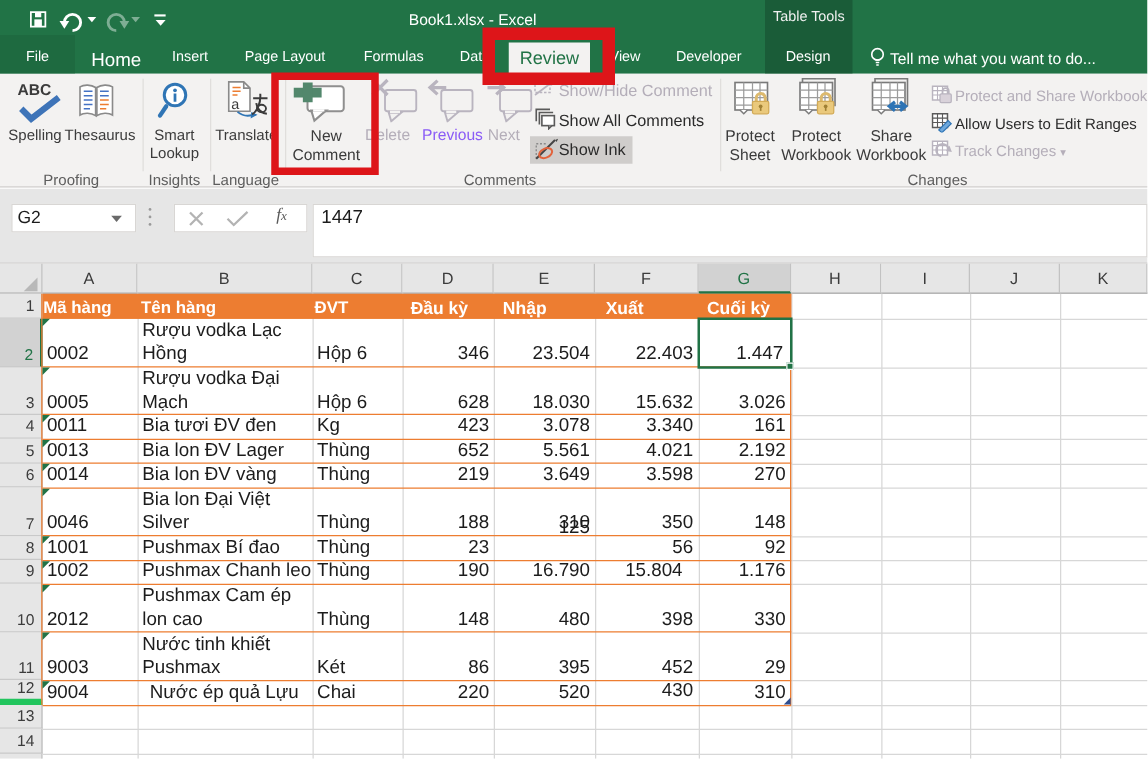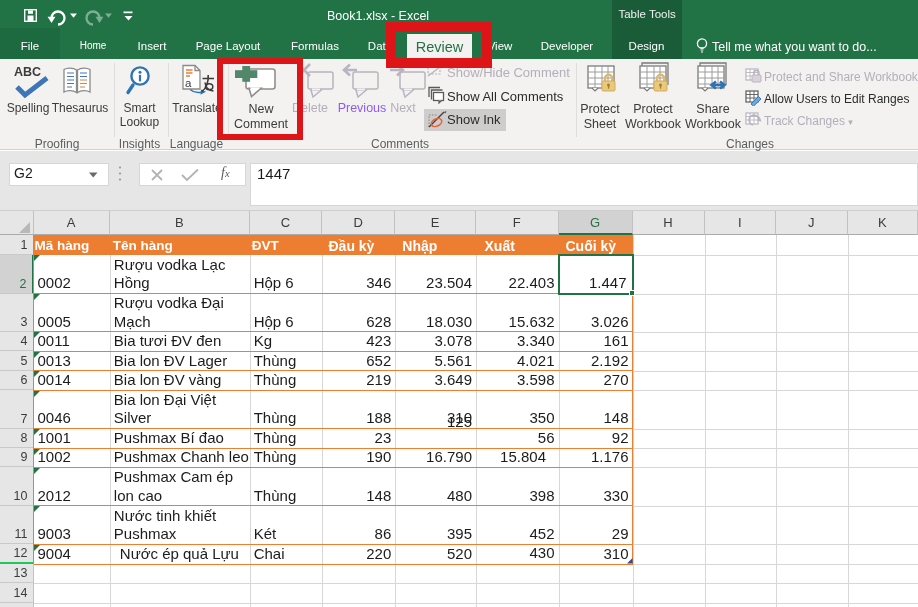--- a/index.html
+++ b/index.html
@@ -34,21 +34,21 @@
 <g fill="#fff">
 <rect x="123.5" y="11.5" width="9" height="1.7"></rect>
 <polygon points="124.5,16 132.5,16 128.5,20.5"></polygon>
 </g>
 </svg>
 <div class="abs" style="left:327px;top:9px;width:300px;font-size:12.5px;color:#fff;">Book1.xlsx - Excel</div>
 <div class="abs" style="left:611.8px;top:8px;width:70.7px;text-align:center;font-size:11.5px;color:#f0f0f0;">Table Tools</div>
 <div class="abs" style="left:407px;top:34px;width:65px;height:25px;background:#f3f2f1;"></div>
 <div class="abs" style="left:407px;top:34px;width:65px;height:25px;line-height:26px;text-align:center;font-size:14.5px;color:#217346;">Review</div>
 <div class="abs" style="left:-30px;top:40px;width:120px;text-align:center;font-size:11.5px;color:#fff;">File</div>
-<div class="abs" style="left:33px;top:40px;width:120px;text-align:center;font-size:10px;color:#fff;">Home</div>
+<div class="abs" style="left:33px;top:40px;width:120px;text-align:center;font-size:15px;color:#fff;">Home</div>
 <div class="abs" style="left:92px;top:40px;width:120px;text-align:center;font-size:11.5px;color:#fff;">Insert</div>
 <div class="abs" style="left:168px;top:40px;width:120px;text-align:center;font-size:11.5px;color:#fff;">Page Layout</div>
 <div class="abs" style="left:255px;top:40px;width:120px;text-align:center;font-size:11.5px;color:#fff;">Formulas</div>
 <div class="abs" style="left:320px;top:40px;width:120px;text-align:center;font-size:11.5px;color:#fff;">Data</div>
 <div class="abs" style="left:440px;top:40px;width:120px;text-align:center;font-size:11.5px;color:#fff;">View</div>
 <div class="abs" style="left:507px;top:40px;width:120px;text-align:center;font-size:11.5px;color:#fff;">Developer</div>
 <div class="abs" style="left:586.5px;top:40px;width:120px;text-align:center;font-size:11.5px;color:#fff;">Design</div>
 <svg class="abs" style="left:694px;top:36px;" width="18" height="20" viewBox="0 0 18 20">
 <circle cx="8" cy="7.5" r="4.6" stroke="#fff" fill="none" stroke-width="1.3"></circle>
 <path d="M6.3 12 h3.4 M6.6 14 h2.8 M7 16 h2" stroke="#fff" stroke-width="1.1" fill="none"></path>
@@ -238,21 +238,21 @@
 <div class="gr" style="left:0;top:254.8px;width:33.5px;height:38.8px;background:#d2d2d2;border-right:2px solid #217346;border-bottom:1px solid #c9c9c9;color:#217346;">2</div>
 <div class="gr" style="left:0;top:293.6px;width:33.5px;height:38.2px;background:#e6e6e6;border-right:1px solid #c2c2c2;border-bottom:1px solid #c9c9c9;color:#3c3c3c;">3</div>
 <div class="gr" style="left:0;top:331.8px;width:33.5px;height:19.4px;background:#e6e6e6;border-right:1px solid #c2c2c2;border-bottom:1px solid #c9c9c9;color:#3c3c3c;">4</div>
 <div class="gr" style="left:0;top:351.2px;width:33.5px;height:19.6px;background:#e6e6e6;border-right:1px solid #c2c2c2;border-bottom:1px solid #c9c9c9;color:#3c3c3c;">5</div>
 <div class="gr" style="left:0;top:370.8px;width:33.5px;height:19.4px;background:#e6e6e6;border-right:1px solid #c2c2c2;border-bottom:1px solid #c9c9c9;color:#3c3c3c;">6</div>
 <div class="gr" style="left:0;top:390.2px;width:33.5px;height:38.4px;background:#e6e6e6;border-right:1px solid #c2c2c2;border-bottom:1px solid #c9c9c9;color:#3c3c3c;">7</div>
 <div class="gr" style="left:0;top:428.6px;width:33.5px;height:19.4px;background:#e6e6e6;border-right:1px solid #c2c2c2;border-bottom:1px solid #c9c9c9;color:#3c3c3c;">8</div>
 <div class="gr" style="left:0;top:448px;width:33.5px;height:19.4px;background:#e6e6e6;border-right:1px solid #c2c2c2;border-bottom:1px solid #c9c9c9;color:#3c3c3c;">9</div>
 <div class="gr" style="left:0;top:467.4px;width:33.5px;height:38.4px;background:#e6e6e6;border-right:1px solid #c2c2c2;border-bottom:1px solid #c9c9c9;color:#3c3c3c;">10</div>
 <div class="gr" style="left:0;top:505.8px;width:33.5px;height:38.6px;background:#e6e6e6;border-right:1px solid #c2c2c2;border-bottom:1px solid #c9c9c9;color:#3c3c3c;">11</div>
-<div class="gr" style="left:0;top:544.4px;width:33.5px;height:19.6px;background:#e6e6e6;border-right:1px solid #c2c2c2;border-bottom:2px solid #22c55e;color:#3c3c3c;">12</div>
+<div class="gr" style="left:0;top:544.4px;width:33.5px;height:19.6px;background:#e6e6e6;border-right:1px solid #c2c2c2;border-bottom:5px solid #22c55e;color:#3c3c3c;">12</div>
 <div class="gr" style="left:0;top:564px;width:33.5px;height:19.4px;background:#e6e6e6;border-right:1px solid #c2c2c2;border-bottom:1px solid #c9c9c9;color:#3c3c3c;">13</div>
 <div class="gr" style="left:0;top:583.4px;width:33.5px;height:19.4px;background:#e6e6e6;border-right:1px solid #c2c2c2;border-bottom:1px solid #c9c9c9;color:#3c3c3c;">14</div>
 <div class="abs" style="left:109.8px;top:235.4px;width:1px;height:371.6px;background:#d7d7d7;"></div>
 <div class="abs" style="left:249.7px;top:235.4px;width:1px;height:371.6px;background:#d7d7d7;"></div>
 <div class="abs" style="left:322.0px;top:235.4px;width:1px;height:371.6px;background:#d7d7d7;"></div>
 <div class="abs" style="left:395.3px;top:235.4px;width:1px;height:371.6px;background:#d7d7d7;"></div>
 <div class="abs" style="left:476.0px;top:235.4px;width:1px;height:371.6px;background:#d7d7d7;"></div>
 <div class="abs" style="left:558.5px;top:235.4px;width:1px;height:371.6px;background:#d7d7d7;"></div>
 <div class="abs" style="left:632.5px;top:235.4px;width:1px;height:371.6px;background:#d7d7d7;"></div>
 <div class="abs" style="left:704.5px;top:235.4px;width:1px;height:371.6px;background:#d7d7d7;"></div>

